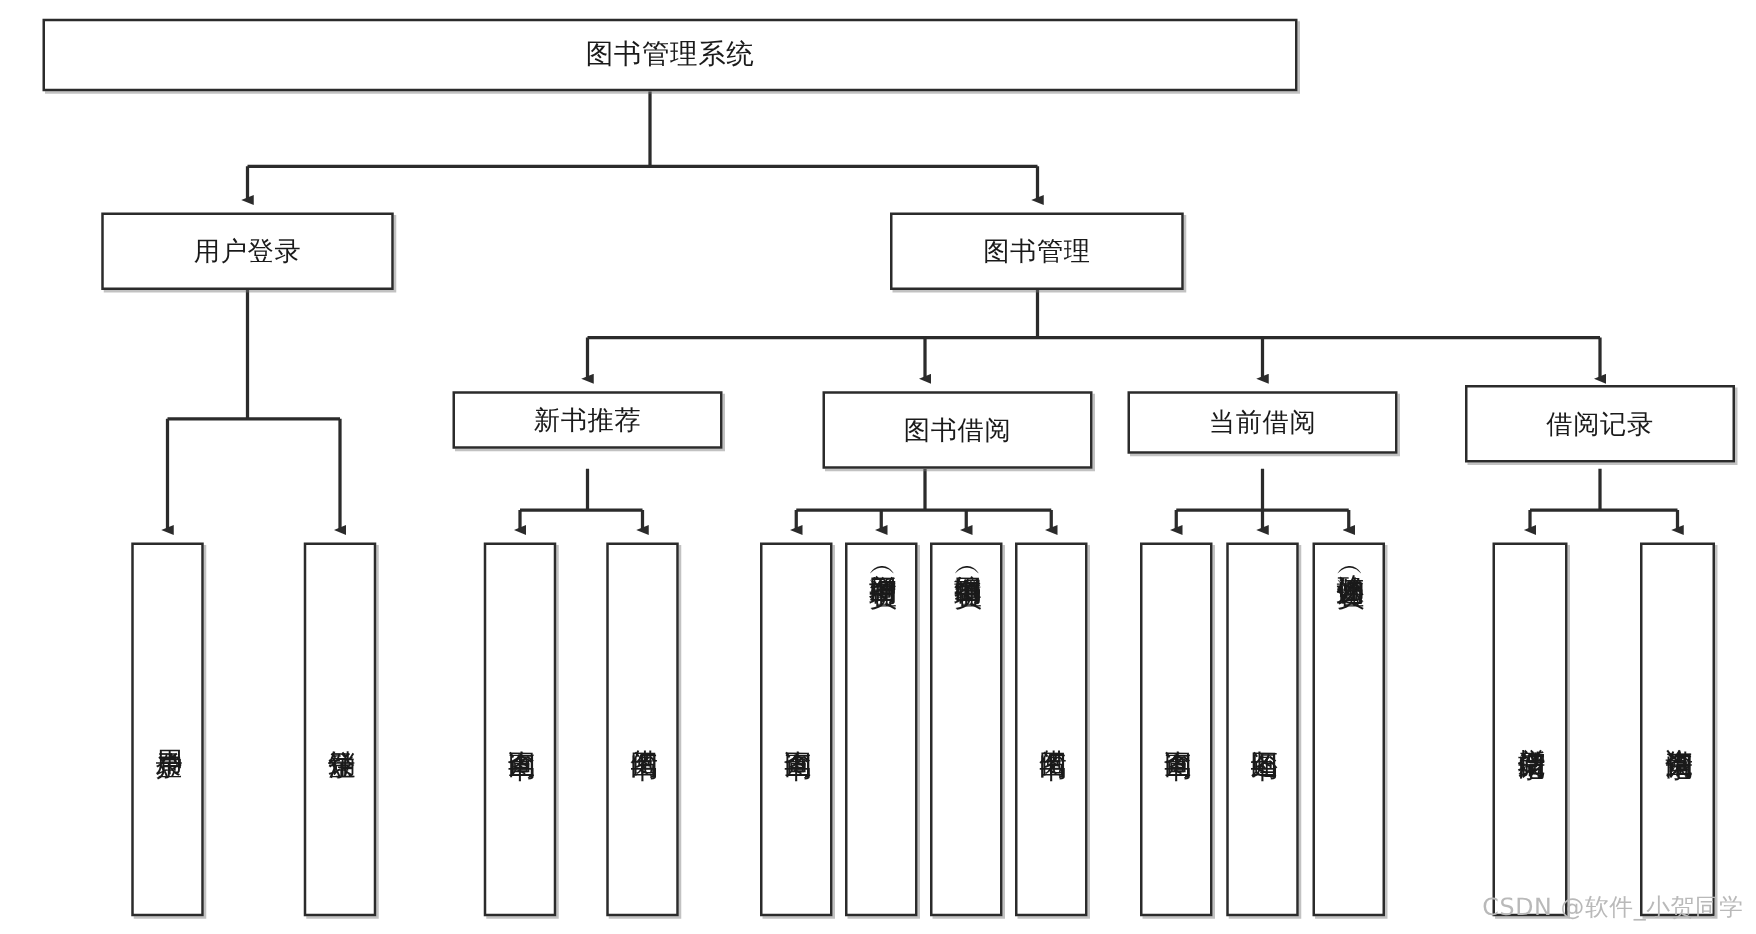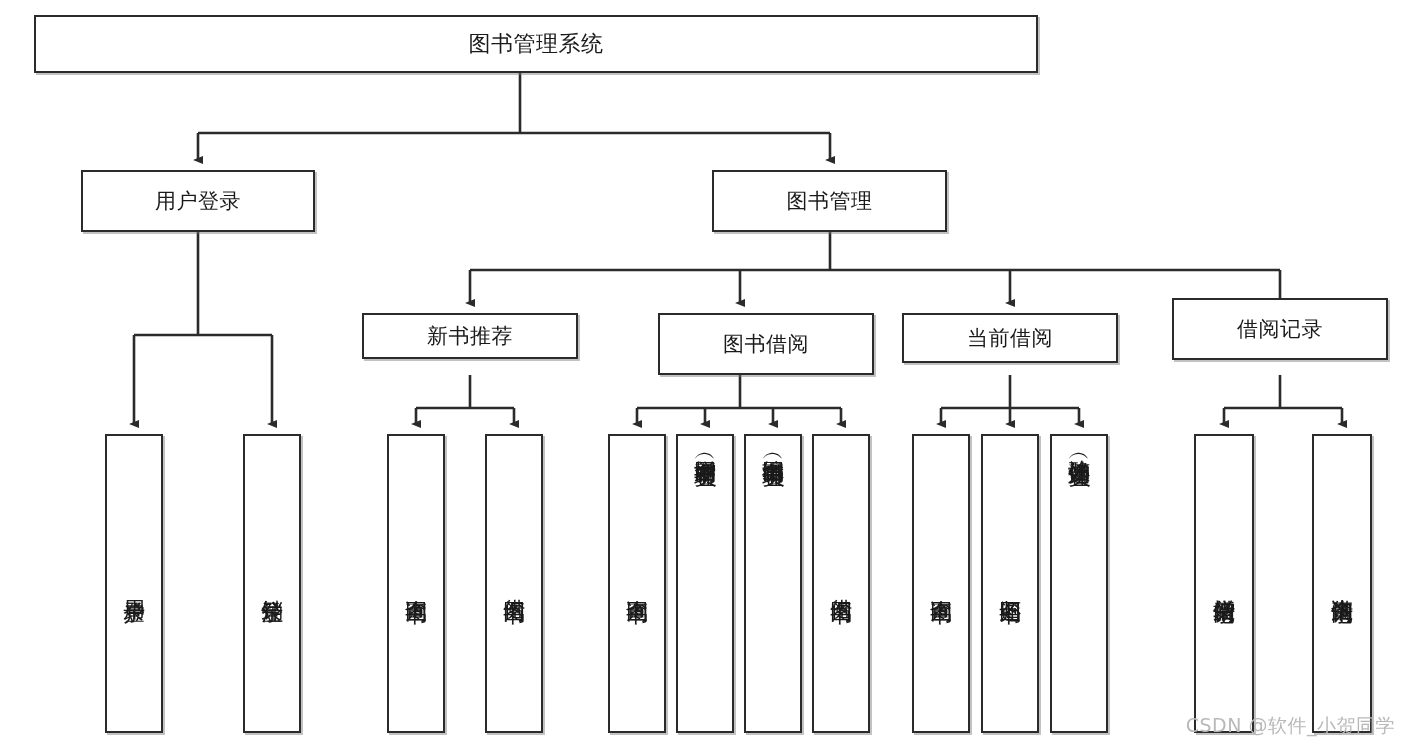--- a/index.html
+++ b/index.html
@@ -152,21 +152,21 @@
 
   <div class="node h" style="left:362px; top:313px; width:216px; height:46px;">
     <span class="label">新书推荐</span>
   </div>
   <div class="node h" style="left:632px; top:313px; width:216px; height:62px;margin-left:26px;">
     <span class="label">图书借阅</span>
   </div>
   <div class="node h" style="left:902px; top:313px; width:216px; height:50px;">
     <span class="label">当前借阅</span>
   </div>
-  <div class="node h" style="left:1172px; top:298px; width:216px; height:62px;">
+  <div class="node h" style="left:1172px; top:308px; width:216px; height:62px;">
     <span class="label">借阅记录</span>
   </div>
 
   <div class="node v center" style="left:105px; top:434px; width:58px; height:299px;">
     <span class="label">用户登录</span>
   </div>
   <div class="node v center" style="left:243px; top:434px; width:58px; height:299px;">
     <span class="label">注销登录</span>
   </div>
 

